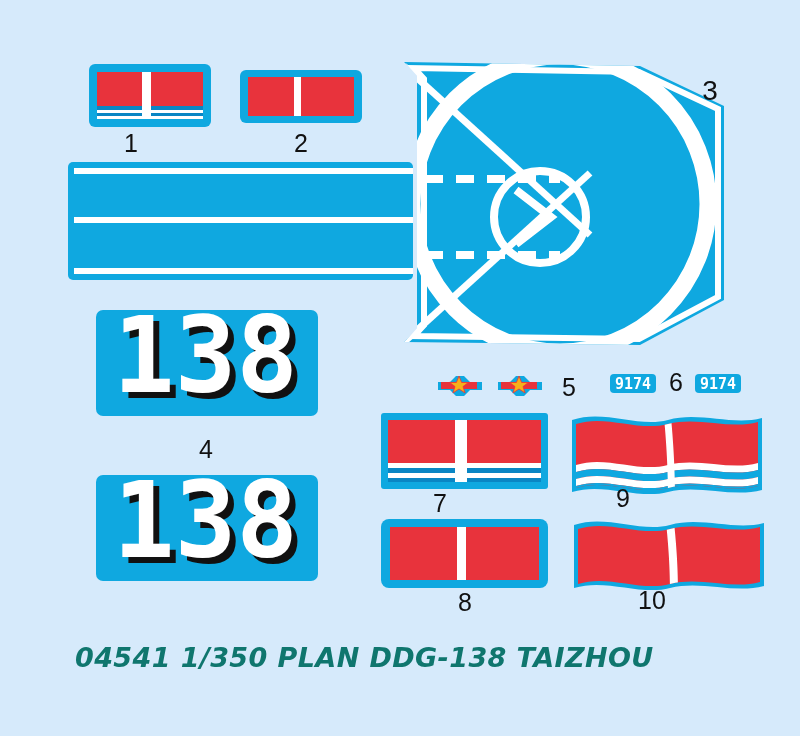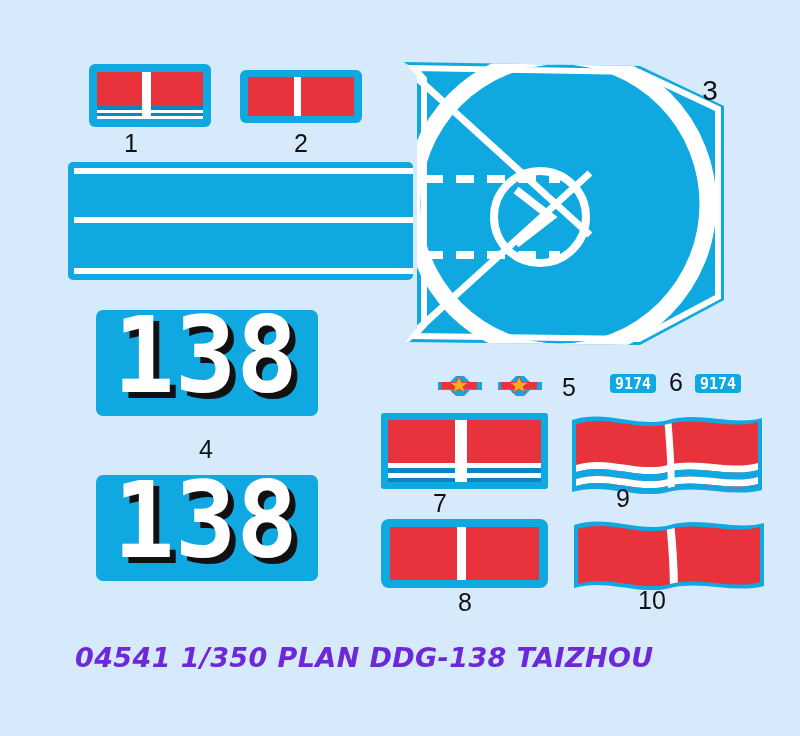--- a/index.html
+++ b/index.html
@@ -23,21 +23,21 @@
     user-select:none;
   }
   #title{
     position:absolute;
     left:75px;top:642px;
     font-family:"DejaVu Sans", sans-serif;
     font-size:27px;
     font-weight:bold;
     font-style:italic;
     letter-spacing:0.4px;
-    color:#6d28d9;
+    color:#0f766e;
     white-space:nowrap;
   }
   .svgnum{
     font-family:"DejaVu Sans Mono", monospace;
     font-weight:bold;
   }
 </style>
 </head>
 <body>
 

